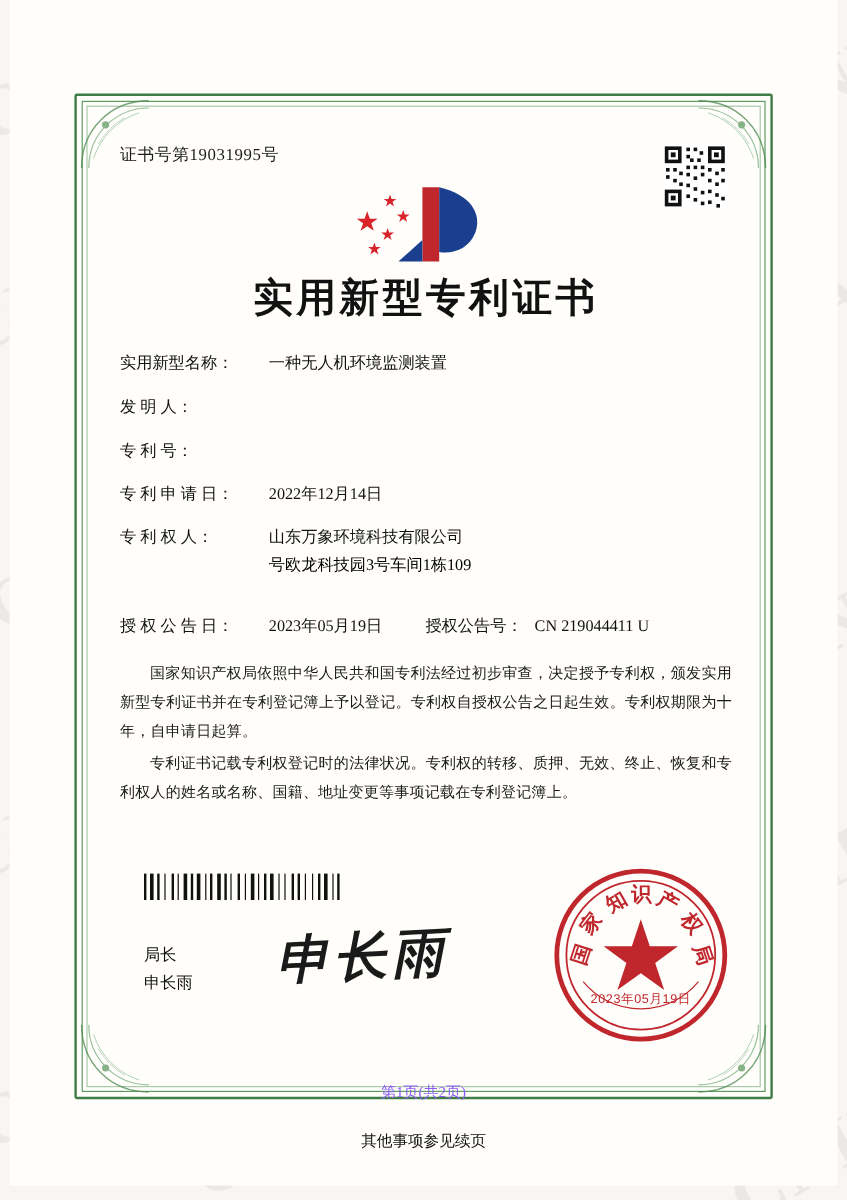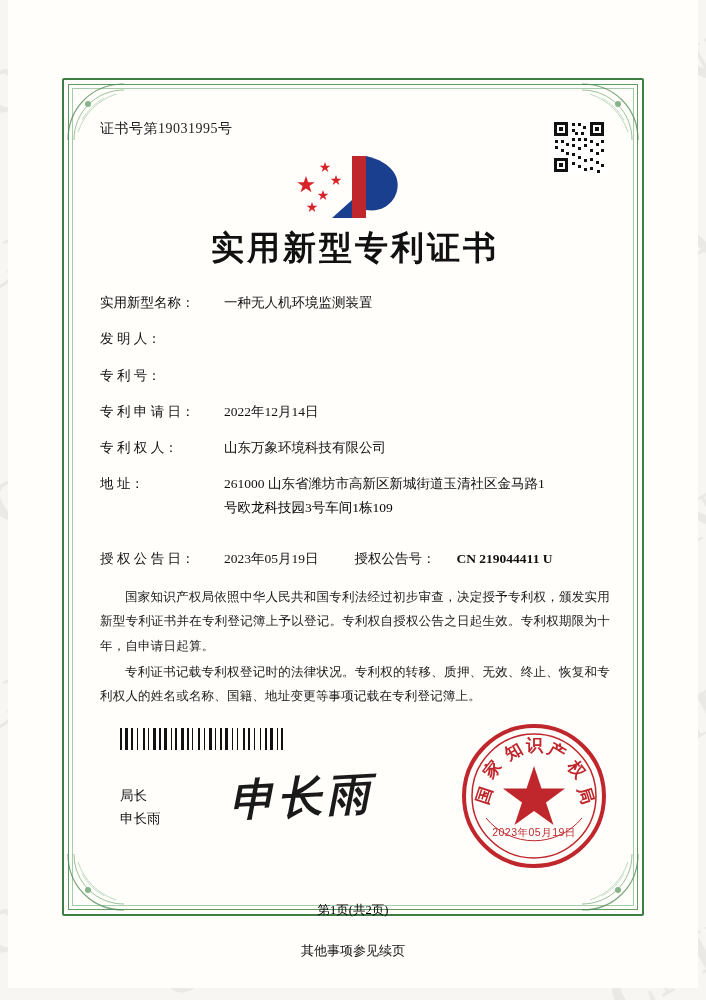--- a/index.html
+++ b/index.html
@@ -149,21 +149,21 @@
     flex: 1;
   }
 
   .field.split {
     justify-content: flex-start;
   }
   .sub-lbl {
     margin-left: 36px;
     white-space: nowrap;
   }
-  .sub-val { margin-left: 21px; font-weight: bold; }
+  .sub-val { margin-left: 10px; }
 
   .addr-cont {
     margin-left: 124px;
     font-size: 13.5px;
     margin-top: -12px;
     margin-bottom: 32px;
   }
 
   .para {
     font-size: 12.5px;
@@ -237,21 +237,21 @@
     font-weight: bold;
     font-family: "Liberation Serif", serif;
   }
 
   #page-no {
     position: absolute;
     left: 0; right: 0;
     top: 902px;
     text-align: center;
     font-size: 12.5px;
-    color: #000000;
+    color: #8b5cf6;
     z-index: 3;
   }
   #footnote {
     position: absolute;
     left: 0; right: 0;
     top: 942px;
     text-align: center;
     font-size: 13px;
     color: #111;
     z-index: 5;
@@ -419,24 +419,20 @@
     <div class="field">
       <span class="lbl">专 利 申 请 日：</span>
       <span class="val">2022年12月14日</span>
     </div>
 
     <div class="field">
       <span class="lbl">专  利  权  人：</span>
       <span class="val">山东万象环境科技有限公司</span>
     </div>
 
-    <div class="field">
-      <span class="lbl">地            址：</span>
-      <span class="val">261000 山东省潍坊市高新区新城街道玉清社区金马路1</span>
-    </div>
     <div class="addr-cont">号欧龙科技园3号车间1栋109</div>
 
     <div class="field split">
       <span class="lbl">授 权 公 告 日：</span>
       <span>2023年05月19日</span>
       <span class="sub-lbl">授权公告号：</span>
       <span class="sub-val">CN 219044411 U</span>
     </div>
 
     <div id="paragraphs">

